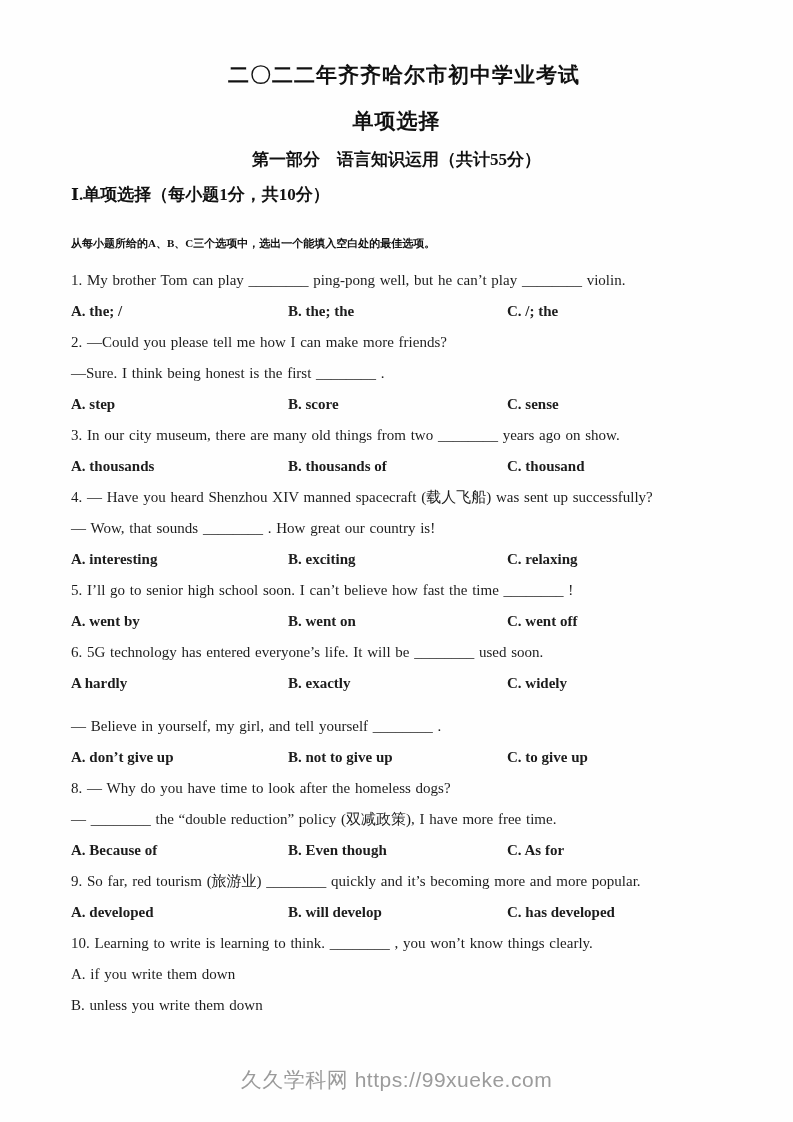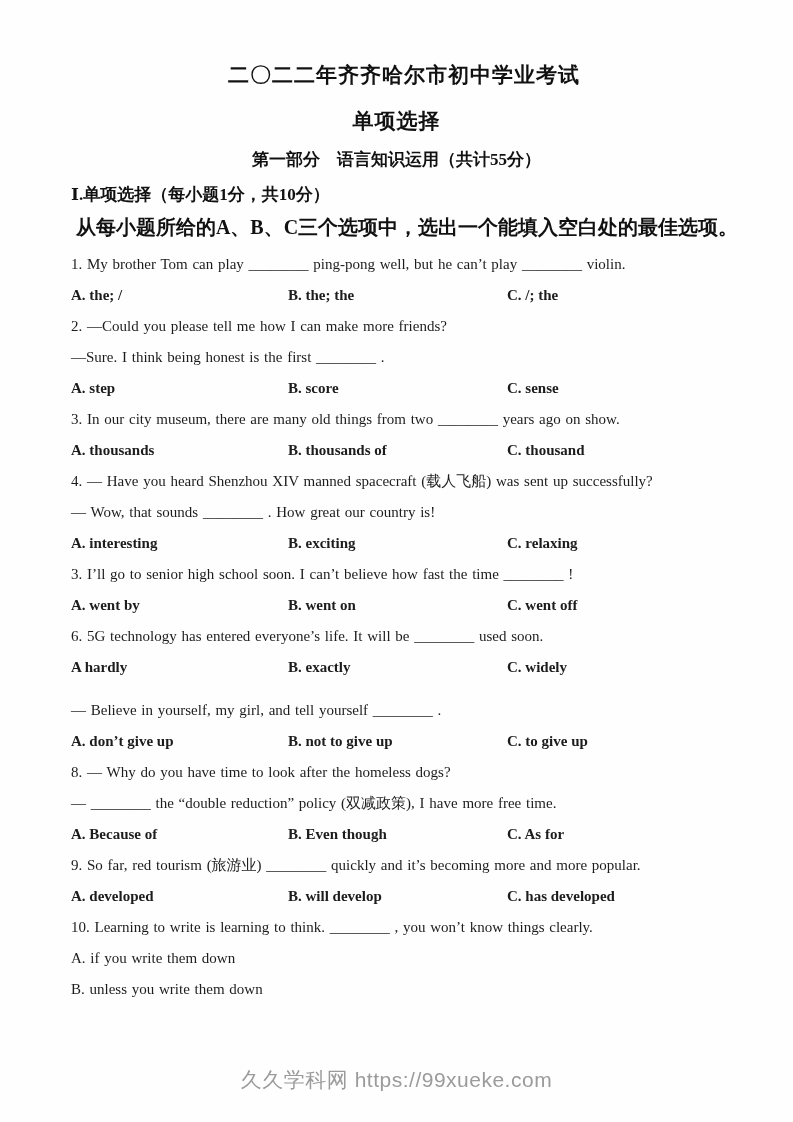--- a/index.html
+++ b/index.html
@@ -48,26 +48,25 @@
     margin: 0 50px 0 71px;
   }
   .part-heading {
     margin-top: 9px;
     font-size: 17px;
     font-weight: bold;
     line-height: 26px;
     color: #111;
   }
   .instructions {
-    margin-top: 6px;
-    font-size: 20px;
+    margin-top: 22px;
+    font-size: 11px;
     font-weight: bold;
     line-height: 26px;
     color: #111;
-    text-align: center;
   }
   .questions {
     margin-top: 9px;
     font-size: 15px;
   }
   .qline {
     line-height: 31px;
     white-space: nowrap;
     word-spacing: 1px;
   }
@@ -130,21 +129,21 @@
         <div class="question">
           <div class="qline">4. — Have you heard Shenzhou XIV manned spacecraft (载人飞船) was sent up successfully?</div>
           <div class="qline">— Wow, that sounds ________ . How great our country is!</div>
           <div class="opt-row">
             <div class="opt">A. interesting</div>
             <div class="opt">B. exciting</div>
             <div class="opt">C. relaxing</div>
           </div>
         </div>
         <div class="question">
-          <div class="qline">3. I’ll go to senior high school soon. I can’t believe how fast the time ________ !</div>
+          <div class="qline">5. I’ll go to senior high school soon. I can’t believe how fast the time ________ !</div>
           <div class="opt-row">
             <div class="opt">A. went by</div>
             <div class="opt">B. went on</div>
             <div class="opt">C. went off</div>
           </div>
         </div>
         <div class="question">
           <div class="qline">6. 5G technology has entered everyone’s life. It will be ________ used soon.</div>
           <div class="opt-row">
             <div class="opt">A  hardly</div>

